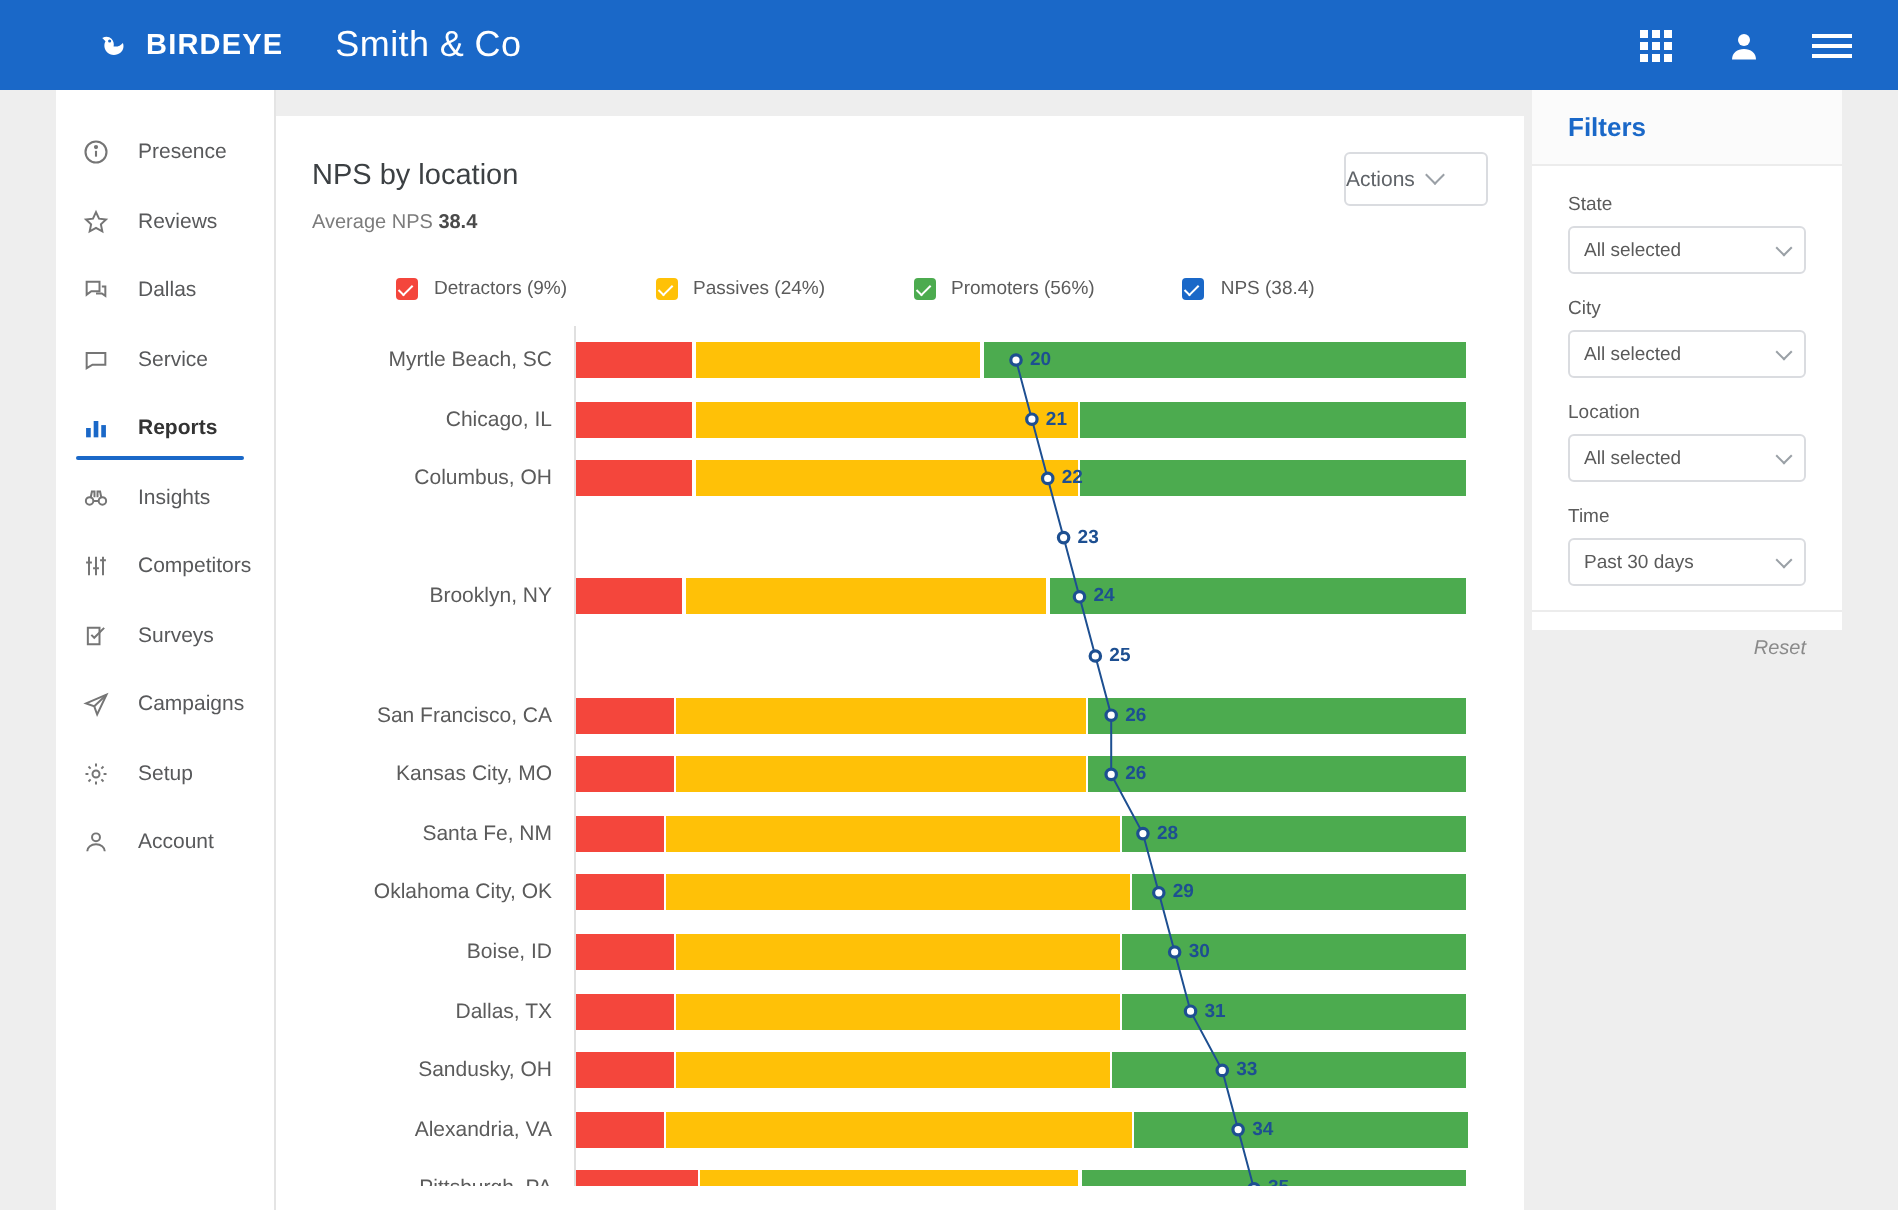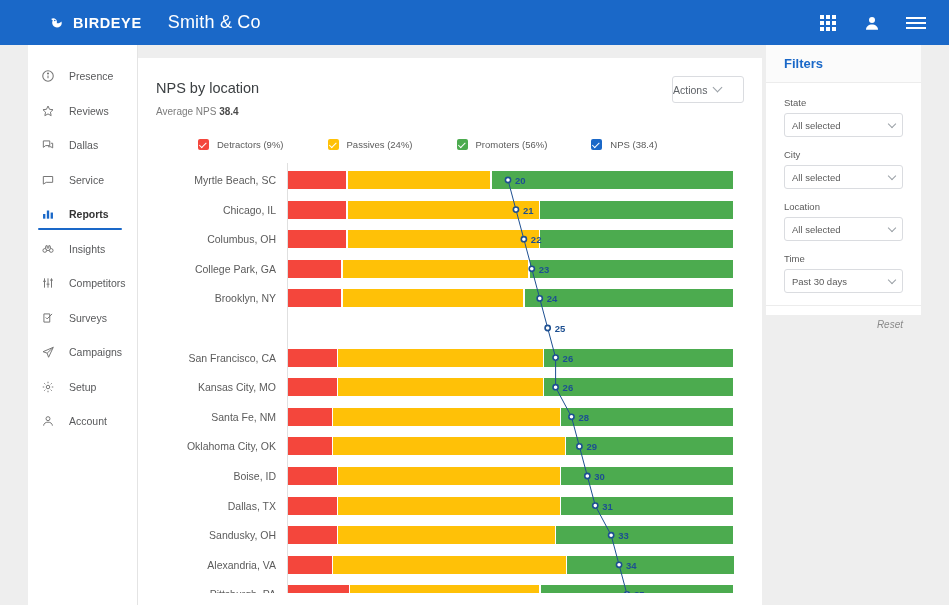--- a/index.html
+++ b/index.html
@@ -376,28 +376,20 @@
             <div class="seg pas" style="left: 59.898px; width: 190.71px;"></div>
             <div class="seg pro" style="left: 252.108px; width: 193.392px;"></div>
           </div>
         </div>
         <div class="row" style="top: 61.2px;">
           <div class="row-label">Columbus, OH</div>
           <div class="bars" style="width: 447px;">
             <div class="seg det" style="left: 0px; width: 58.398px;"></div>
             <div class="seg pas" style="left: 59.898px; width: 190.71px;"></div>
             <div class="seg pro" style="left: 252.108px; width: 193.392px;"></div>
-          </div>
-        </div>
-        <div class="row" style="top: 90.8px;">
-          <div class="row-label">College Park, GA</div>
-          <div class="bars" style="width: 447px;">
-            <div class="seg det" style="left: 0px; width: 53.481px;"></div>
-            <div class="seg pas" style="left: 54.981px; width: 185.346px;"></div>
-            <div class="seg pro" style="left: 241.827px; width: 203.673px;"></div>
           </div>
         </div>
         <div class="row" style="top: 120.4px;">
           <div class="row-label">Brooklyn, NY</div>
           <div class="bars" style="width: 447px;">
             <div class="seg det" style="left: 0px; width: 53.481px;"></div>
             <div class="seg pas" style="left: 54.981px; width: 180.429px;"></div>
             <div class="seg pro" style="left: 236.91px; width: 208.59px;"></div>
           </div>
         </div>

